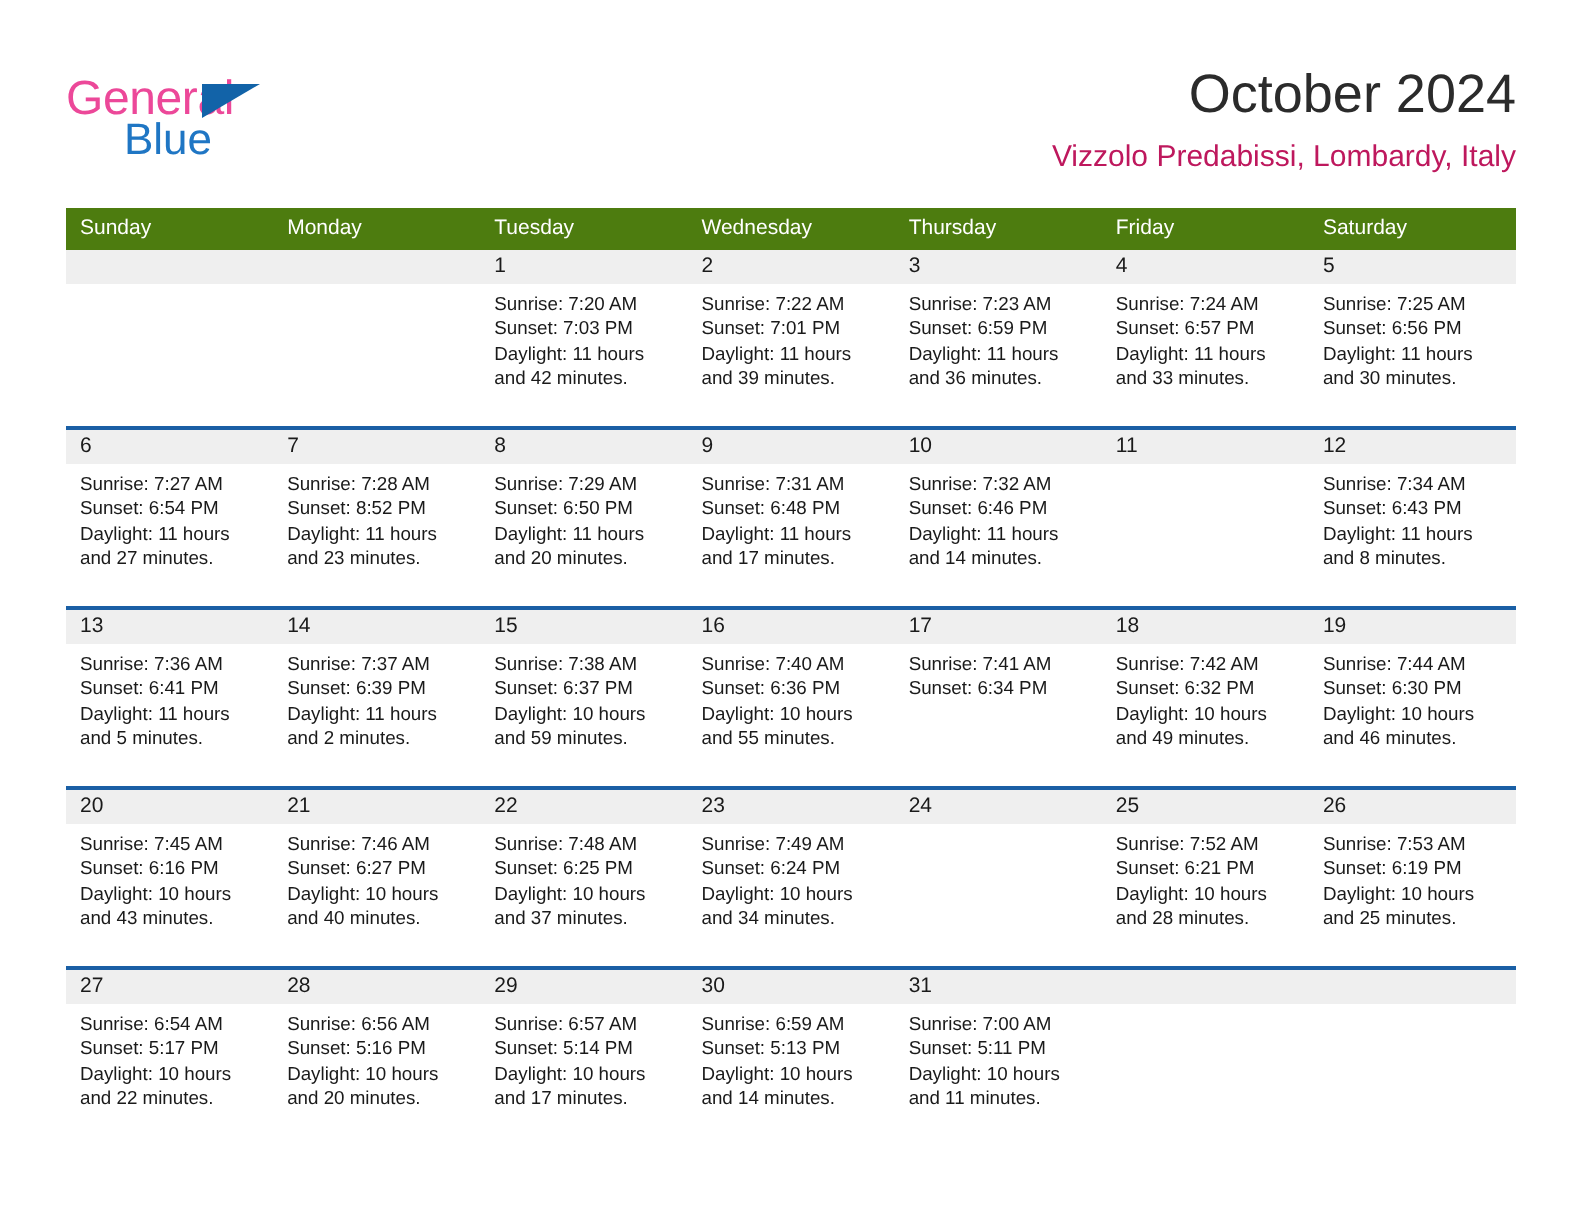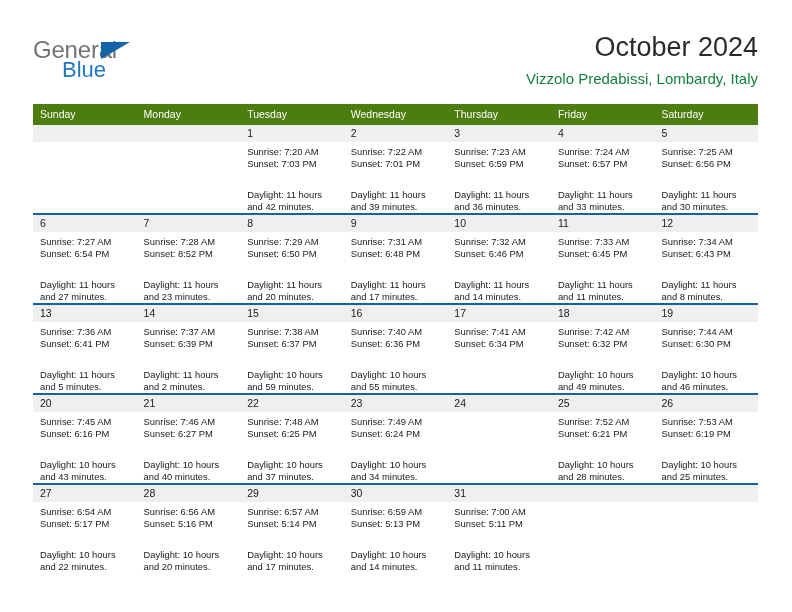--- a/index.html
+++ b/index.html
@@ -37,21 +37,21 @@
     top: 36px;
     width: 180px;
     height: 52px;
   }
   .logo-general {
     position: absolute;
     left: 0;
     top: 0;
     font-size: 24px;
     letter-spacing: -0.2px;
-    color: #737373;
+    color: #ec4899;
     font-family: "Liberation Sans", sans-serif;
   }
   .logo-blue {
     position: absolute;
     left: 29px;
     top: 21px;
     font-size: 22px;
     color: #1f76c4;
     font-family: "Liberation Sans", sans-serif;
   }
@@ -74,21 +74,21 @@
   .month-title {
     font-size: 27px;
     color: #2b2b2b;
     line-height: 34px;
     font-weight: normal;
     margin: 0;
     white-space: nowrap;
   }
   .location-title {
     font-size: 15px;
-    color: #15803d;
+    color: #be185d;
     line-height: 22px;
     margin: 4px 0 0 0;
     white-space: nowrap;
   }
 
   
   .calendar {
     position: absolute;
     left: 33px;
     top: 104px;
@@ -151,21 +151,20 @@
     box-sizing: border-box;
   }
   .day-body div {
     font-size: 9.4px;
     line-height: 12.3px;
     color: #1a1a1a;
     white-space: nowrap;
   }
   .day-body .daylight-line {
     white-space: normal;
-    margin-top: 18px;
   }
 </style>
 </head>
 <body>
 
 <div class="page">
 
   <div class="top-bar">
 
     <div class="logo">
@@ -278,25 +277,20 @@
           <div class="day-cell">
             <span class="day-number">10</span>
             <div class="day-body">
               <div>Sunrise: 7:32 AM</div>
               <div>Sunset: 6:46 PM</div>
               <div class="daylight-line">Daylight: 11 hours and 14 minutes.</div>
             </div>
           </div>
           <div class="day-cell">
             <span class="day-number">11</span>
-            <div class="day-body">
-              <div>Sunrise: 7:33 AM</div>
-              <div>Sunset: 6:45 PM</div>
-              <div class="daylight-line">Daylight: 11 hours and 11 minutes.</div>
-            </div>
           </div>
           <div class="day-cell">
             <span class="day-number">12</span>
             <div class="day-body">
               <div>Sunrise: 7:34 AM</div>
               <div>Sunset: 6:43 PM</div>
               <div class="daylight-line">Daylight: 11 hours and 8 minutes.</div>
             </div>
           </div>
         </div>

